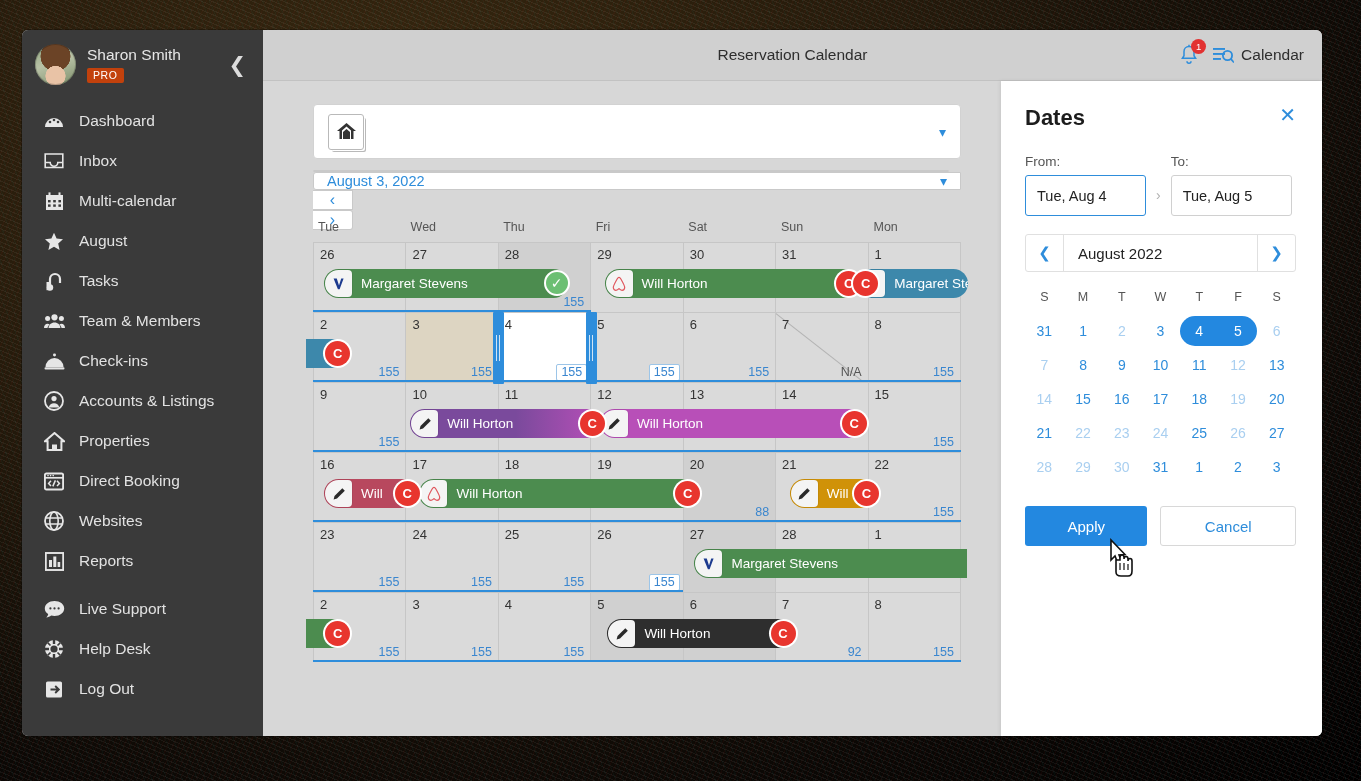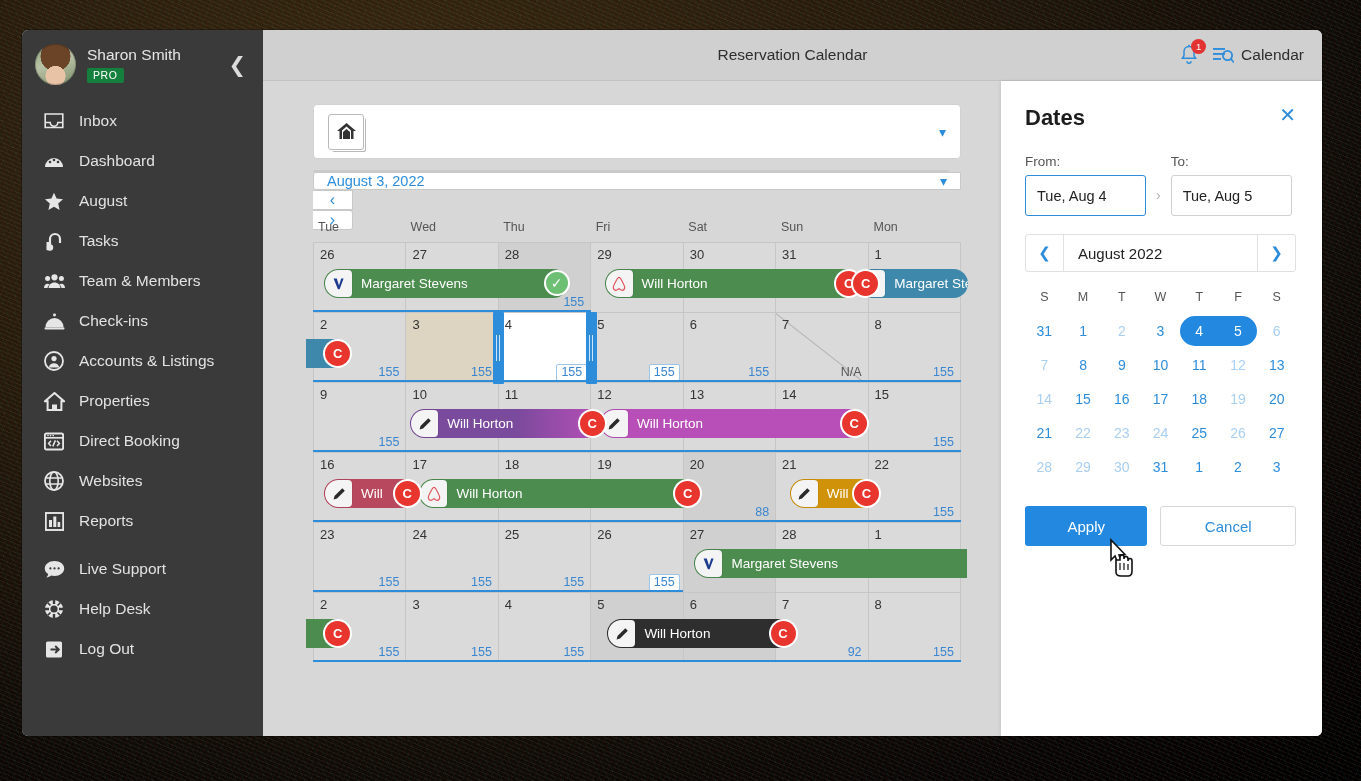--- a/index.html
+++ b/index.html
@@ -48,21 +48,21 @@
     background:
       radial-gradient(circle at 50% 78%, #e9c3a6 0 26%, transparent 27%),
       radial-gradient(circle at 50% 30%, #6b4326 0 42%, transparent 43%),
       linear-gradient(160deg, #8ea37e 0%, #b9c2a6 45%, #7d8f6b 100%);
     flex: 0 0 auto; overflow: hidden;
     box-shadow: inset 0 0 0 1px rgba(0,0,0,.2);
   }
   .u-name { font-size: 15.5px; color: #e6e6e6; line-height: 1.2; }
   .pro {
     display: inline-block; margin-top: 3px;
-    background: #15803d; color: #fff;
+    background: #c2410c; color: #fff;
     font-size: 10.5px; letter-spacing: .6px;
     padding: 1px 6px 2px; border-radius: 2px;
   }
   .collapse {
     margin-left: auto; margin-right: 5px;
     font-size: 21px; color: #dcdcdc; line-height: 1;
     cursor: pointer; font-weight: 300;
   }
   .sb-item {
     display: flex; align-items: center; gap: 14px;
@@ -286,37 +286,53 @@
       <div class="avatar"></div>
       <div>
         <div class="u-name">Sharon Smith</div>
         <span class="pro">PRO</span>
       </div>
       <div class="collapse">❮</div>
     </div>
     <div id="sb-items">
         <div class="sb-item">
           <span class="sb-ic">
-            <svg width="20" height="18" viewBox="0 0 20 18">
-              <path d="M1.2 2h17.6v13.5H1.2z" fill="none" stroke="#e6e6e6" stroke-width="1.6"></path>
-              <path d="M1.2 10.5h5a3.5 3.5 0 0 0 7.6 0h5" fill="none" stroke="#e6e6e6" stroke-width="1.6"></path>
-            </svg>
-          </span>
-          <span>Inbox</span>
-        </div>
-        <div class="sb-item">
-          <span class="sb-ic">
             <svg width="20" height="20" viewBox="0 0 20 20">
               <path d="M1 16a9 9 0 0 1 18 0z" fill="#e6e6e6"></path>
               <circle cx="6" cy="11" r="1.3" fill="#3a3a3a"></circle>
               <circle cx="10" cy="9" r="1.3" fill="#3a3a3a"></circle>
               <circle cx="14" cy="11" r="1.3" fill="#3a3a3a"></circle>
             </svg>
           </span>
           <span>Dashboard</span>
+        </div>
+        <div class="sb-item">
+          <span class="sb-ic">
+            <svg width="20" height="18" viewBox="0 0 20 18">
+              <path d="M1.2 2h17.6v13.5H1.2z" fill="none" stroke="#e6e6e6" stroke-width="1.6"></path>
+              <path d="M1.2 10.5h5a3.5 3.5 0 0 0 7.6 0h5" fill="none" stroke="#e6e6e6" stroke-width="1.6"></path>
+            </svg>
+          </span>
+          <span>Inbox</span>
+        </div>
+        <div class="sb-item">
+          <span class="sb-ic">
+            <svg width="19" height="19" viewBox="0 0 19 19">
+              <rect x="1" y="3" width="17" height="15" fill="#e6e6e6"></rect>
+              <rect x="3" y="8" width="2.6" height="2.4" fill="#3a3a3a"></rect>
+              <rect x="8.2" y="8" width="2.6" height="2.4" fill="#3a3a3a"></rect>
+              <rect x="13.4" y="8" width="2.6" height="2.4" fill="#3a3a3a"></rect>
+              <rect x="3" y="12.4" width="2.6" height="2.4" fill="#3a3a3a"></rect>
+              <rect x="8.2" y="12.4" width="2.6" height="2.4" fill="#3a3a3a"></rect>
+              <rect x="13.4" y="12.4" width="2.6" height="2.4" fill="#3a3a3a"></rect>
+              <rect x="3.5" y="0.4" width="2" height="3.4" fill="#e6e6e6"></rect>
+              <rect x="13.5" y="0.4" width="2" height="3.4" fill="#e6e6e6"></rect>
+            </svg>
+          </span>
+          <span>Multi-calendar</span>
         </div>
         <div class="sb-item">
           <span class="sb-ic">
             <svg width="20" height="19" viewBox="0 0 20 19">
               <path d="M10 0.8 12.6 6.6 19 7.3 14.2 11.6 15.6 18 10 14.8 4.4 18 5.8 11.6 1 7.3 7.4 6.6z" fill="#e6e6e6"></path>
             </svg>
           </span>
           <span>August</span>
         </div>
         <div class="sb-item">

